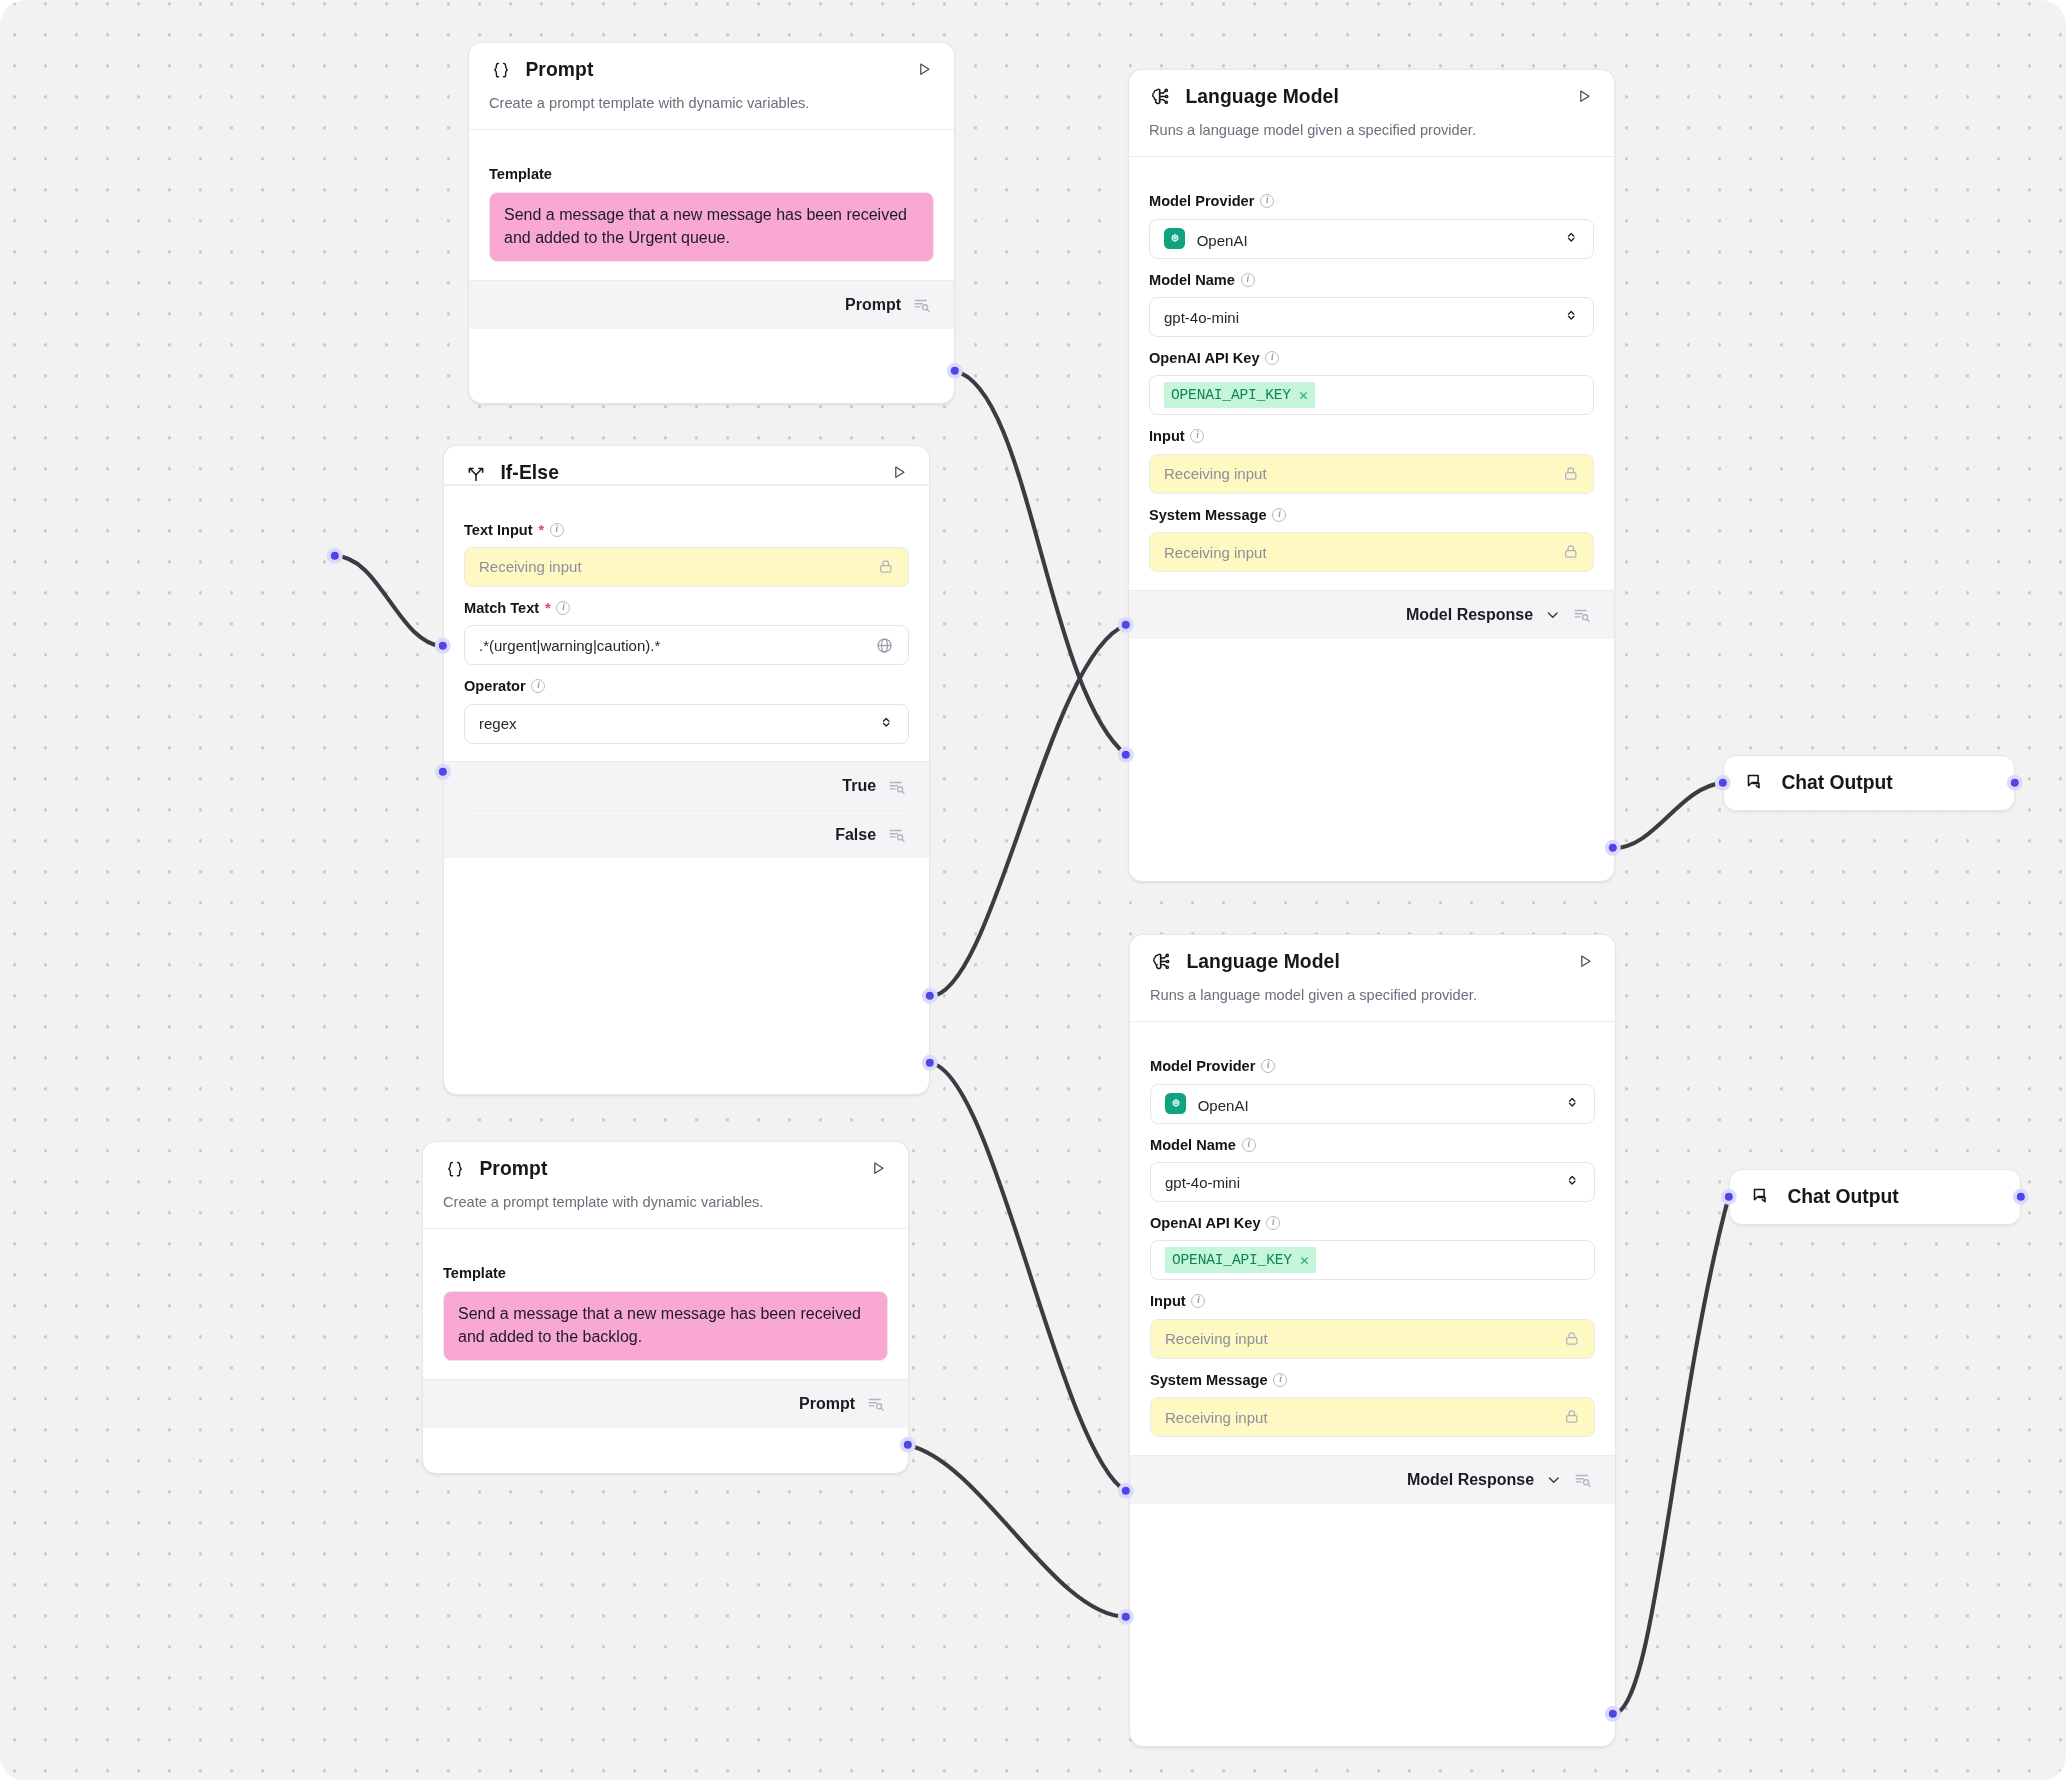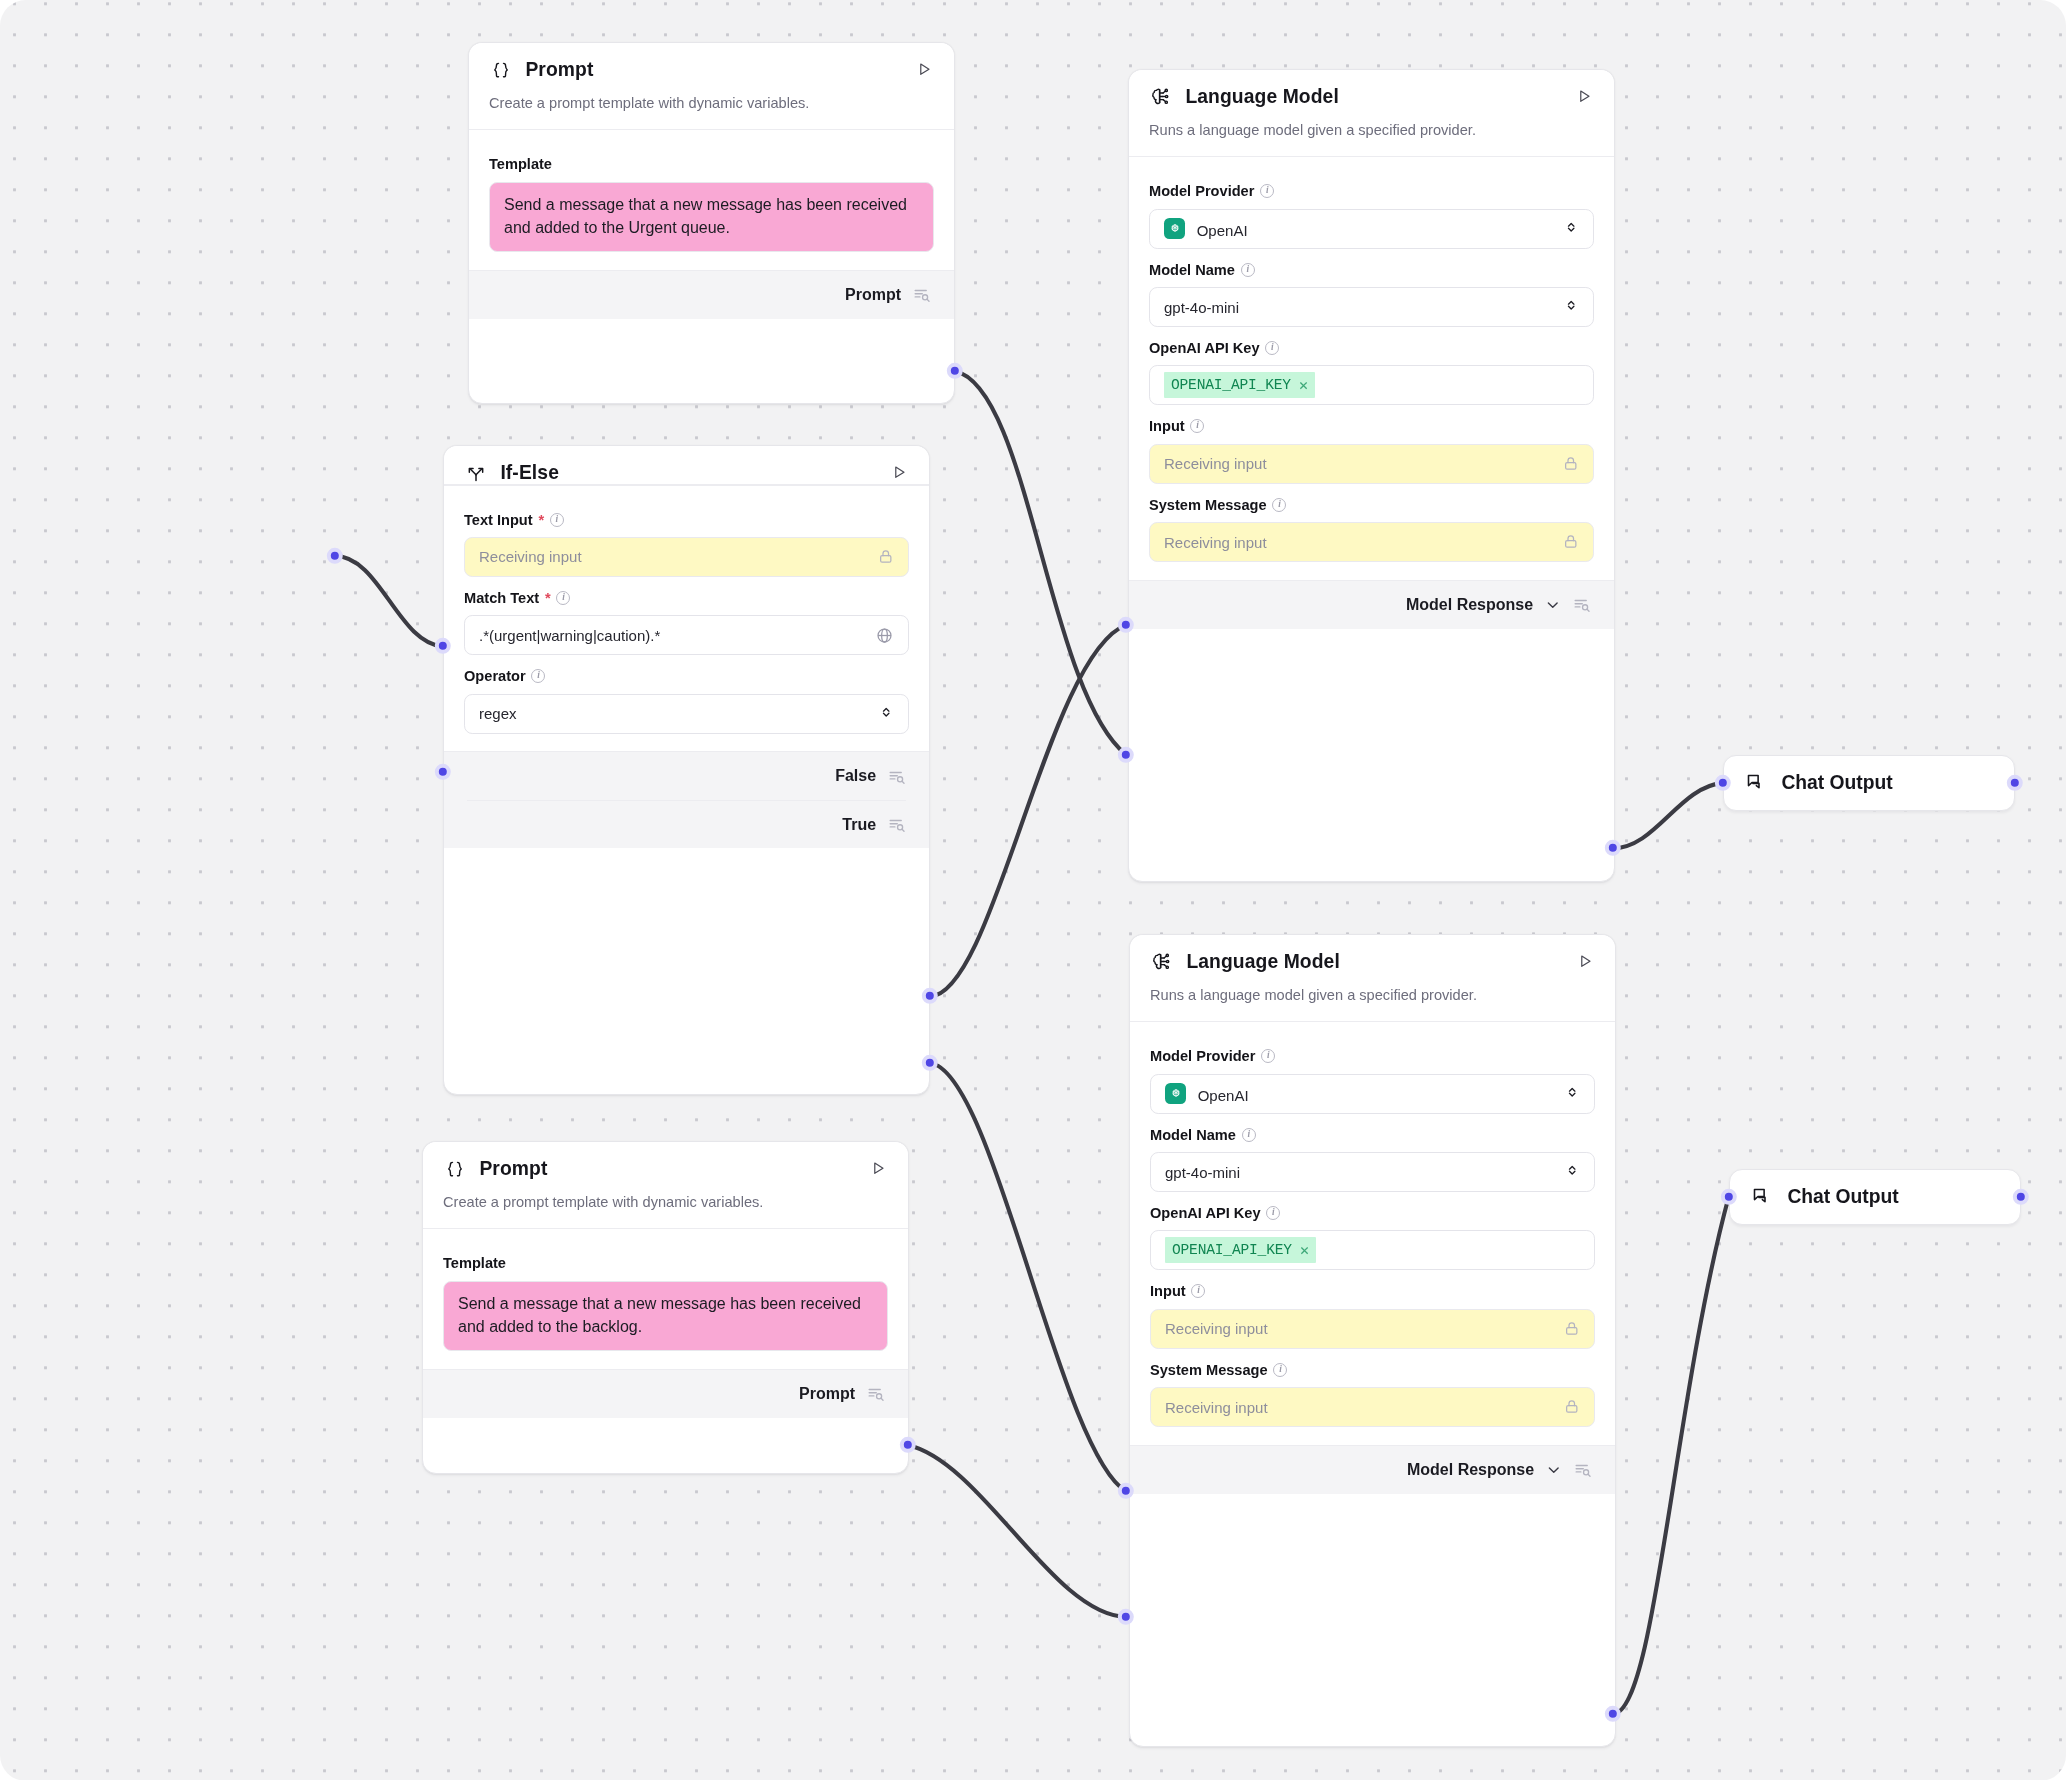--- a/index.html
+++ b/index.html
@@ -33,21 +33,21 @@
   .n-titlerow { display: flex; align-items: center; gap: 13px; }
   .n-icon { width: 23.4px; height: 23.4px; flex: 0 0 23.4px; display:flex; align-items:center; justify-content:center; color:#1a1a1f; }
   .n-icon svg { display:block; }
   .n-title { font-size: 19.3px; font-weight: 600; color: #16161c; letter-spacing: 0.1px; flex: 1; }
   .n-play { width: 20px; height: 20px; flex:0 0 20px; display:flex; align-items:center; justify-content:center; color:#4b4b55; cursor:pointer; }
   .n-desc { font-size: 14.6px; color: #6d6d7c; margin: 13px 0 15px 0; line-height: 1.35; }
   .n-divider { height: 1.2px; background: #ececf0; }
   
   .n-body { padding: 15px 20px 17.5px 20px; background:#fff; }
   .f-label { display:flex; align-items:center; gap: 5.8px; font-size: 14.6px; font-weight: 700; color: #141419; margin: 13px 0 9.4px 0; }
-  .f-label:first-child { margin-top: 11px; }
+  .f-label:first-child { margin-top: 21px; }
   .req { color: #e0495c; font-weight: 700; }
   .info-i {
     width: 14px; height: 14px; border-radius: 50%;
     border: 1.2px solid #b9b9c4; color: #9a9aa7;
     font-size: 9.4px; line-height: 11.7px; text-align:center;
     font-family: "Liberation Serif", serif; font-style: italic; font-weight: 700;
     flex: 0 0 14px;
   }
   .f-input {
     position: relative;
@@ -236,31 +236,31 @@
         <span class="chev">
           <svg width="16.4" height="16.4" viewBox="0 0 24 24" fill="none" stroke="#1d1d24" stroke-width="1.9" stroke-linecap="round" stroke-linejoin="round">
               <path d="M8 10.5 12 6.5l4 4"></path>
               <path d="M8 13.5 12 17.5l4-4"></path>
             </svg>
         </span>
       </div>
     </div>
     <div class="n-foot">
       <div class="foot-row">
-        <span class="foot-label">False</span>
+        <span class="foot-label">True</span>
         <span class="foot-ico">
           <svg width="19" height="19" viewBox="0 0 24 24" fill="none" stroke="#b4b4c0" stroke-width="1.7" stroke-linecap="round">
               <path d="M4 7h14M4 11h9M4 15h6"></path>
               <circle cx="16.5" cy="15.5" r="3.2"></circle>
               <path d="M19 18l2.5 2.5"></path>
             </svg>
         </span>
       </div>
       <div class="foot-row">
-        <span class="foot-label">True</span>
+        <span class="foot-label">False</span>
         <span class="foot-ico">
           <svg width="19" height="19" viewBox="0 0 24 24" fill="none" stroke="#b4b4c0" stroke-width="1.7" stroke-linecap="round">
               <path d="M4 7h14M4 11h9M4 15h6"></path>
               <circle cx="16.5" cy="15.5" r="3.2"></circle>
               <path d="M19 18l2.5 2.5"></path>
             </svg>
         </span>
       </div>
     </div>
   </div>

